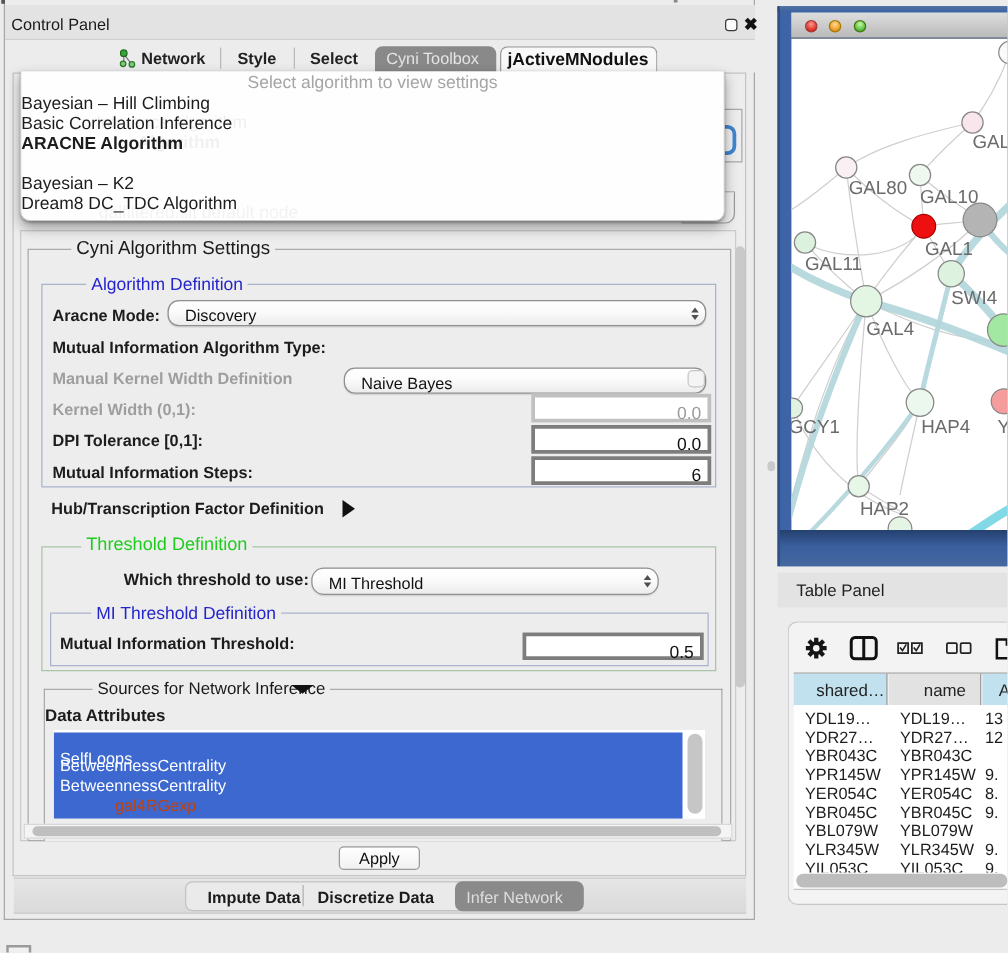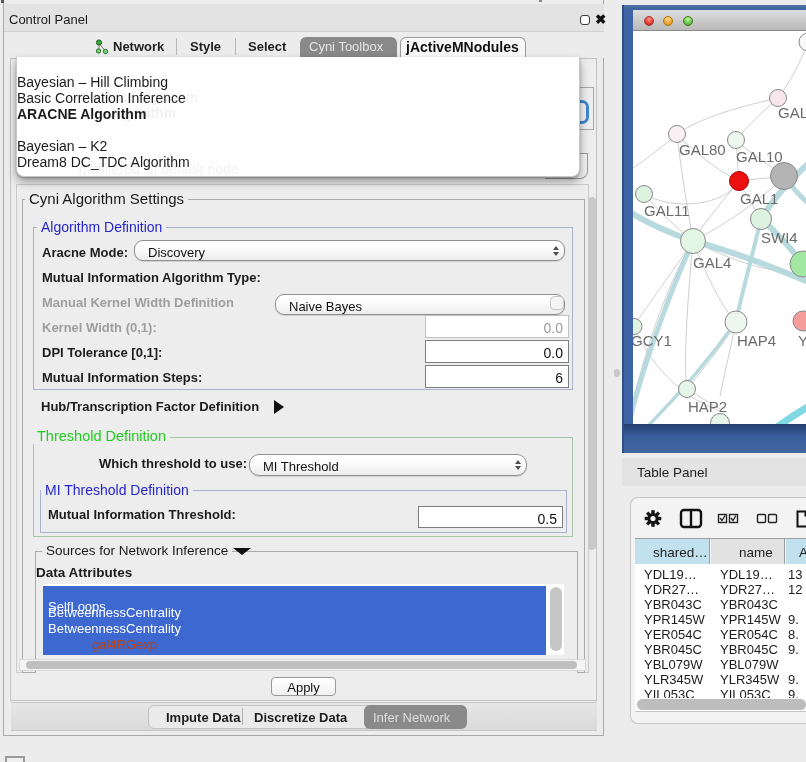--- a/index.html
+++ b/index.html
@@ -12,24 +12,24 @@
   .combo {
     position:absolute; border:1px solid #8f8f8f; border-radius:5px;
     background:linear-gradient(#ffffff, #fbfbfb 45%, #ececec);
     box-shadow: 0 1px 1px rgba(0,0,0,0.12);
   }
   .combo .ctext { position:absolute; left:13px; top:5px; font-size:13px; color:#111; line-height:1; }
   .combo .carr { position:absolute; right:5px; top:50%; transform:translateY(-50%); }
   .combo .carr .up { width:0; height:0; border-left:3px solid transparent; border-right:3px solid transparent; border-bottom:4.5px solid #4f4f4f; margin-bottom:2px; }
   .combo .carr .dn { width:0; height:0; border-left:3px solid transparent; border-right:3px solid transparent; border-top:4.5px solid #4f4f4f; }
   .field {
-    position:absolute; border:1px solid #c2410c; background:#fff;
+    position:absolute; border:3px solid #c2410c; background:#fff;
   }
   .field .fval { position:absolute; right:5px; top:5px; font-size:14px; color:#111; line-height:1; }
-  .gtitle { position:absolute; font-size:14px; line-height:1; padding:0 4px; background:#ededed; }
+  .gtitle { position:absolute; font-size:14px; line-height:1; padding:0 4px; background:#ededed;margin-left:32px; }
 </style>
 </head>
 <body>
 
 <div class="abs" style="left:3px; top:0; width:601px; height:736px; background:#ececec; border:1px solid #a8a8a8; border-top:none;"></div>
 
 <div class="abs" style="left:1px; top:0; width:3px; height:3px; background:#555;"></div>
 <div class="abs" style="left:539px; top:0; width:3px; height:2px; background:#888;"></div>
 
 <div class="abs" style="left:4px; top:4px; width:600px; height:28px; background:#e3e3e3; border-bottom:1px solid #d0d0d0;"></div>
@@ -152,20 +152,21 @@
 <div class="lbl bold" style="left:254px; top:711px;">Discretize Data</div>
 <div class="abs" style="left:364px; top:705px; width:103px; height:24px; background:#8a8a8a; border-radius:6px;"></div>
 <div class="lbl" style="left:373px; top:711px; color:#dedede;">Infer Network</div>
 
 <div class="abs" style="left:5px; top:756px; width:20px; height:10px; border:2px solid #9a9a9a; background:#f0f0f0;"></div>
 
 <div class="abs" style="left:16px; top:57px; width:564px; height:120px; background:#fefefe; border:1px solid #c8c8c8; border-top:none; border-radius:0 0 8px 8px; box-shadow:0 5px 10px rgba(0,0,0,0.35), 0 1px 2px rgba(0,0,0,0.25); overflow:hidden;">
   <div class="lbl" style="left:60px; top:33px; font-size:14px; color:rgba(90,90,90,0.09);">Inference Algorithm</div>
   <div class="lbl bold" style="left:93px; top:49px; font-size:14px; color:rgba(90,90,90,0.08);">Algorithm</div>
   <div class="lbl" style="left:62px; top:105px; font-size:14px; color:rgba(90,90,90,0.07);">galfiltered.sit default node</div>
+  <div class="lbl" style="left:181px; top:1px; font-size:14px; color:#a5a5a5;">Select algorithm to view settings</div>
   <div class="lbl" style="left:0px; top:18px; font-size:14px;">Bayesian – Hill Climbing</div>
   <div class="lbl" style="left:0px; top:34px; font-size:14px;">Basic Correlation Inference</div>
   <div class="lbl bold" style="left:0px; top:50px; font-size:14px;">ARACNE Algorithm</div>
   <div class="lbl" style="left:0px; top:82px; font-size:14px;">Bayesian – K2</div>
   <div class="lbl" style="left:0px; top:98px; font-size:14px;">Dream8 DC_TDC Algorithm</div>
 </div>
 
 <div class="abs" style="left:614px; top:369px; width:6px; height:8px; background:#c9c9c9; border-radius:3px;"></div>
 
 <div class="abs" style="left:622px; top:5px; width:184px; height:448px; background:#3e64a6;"></div>

